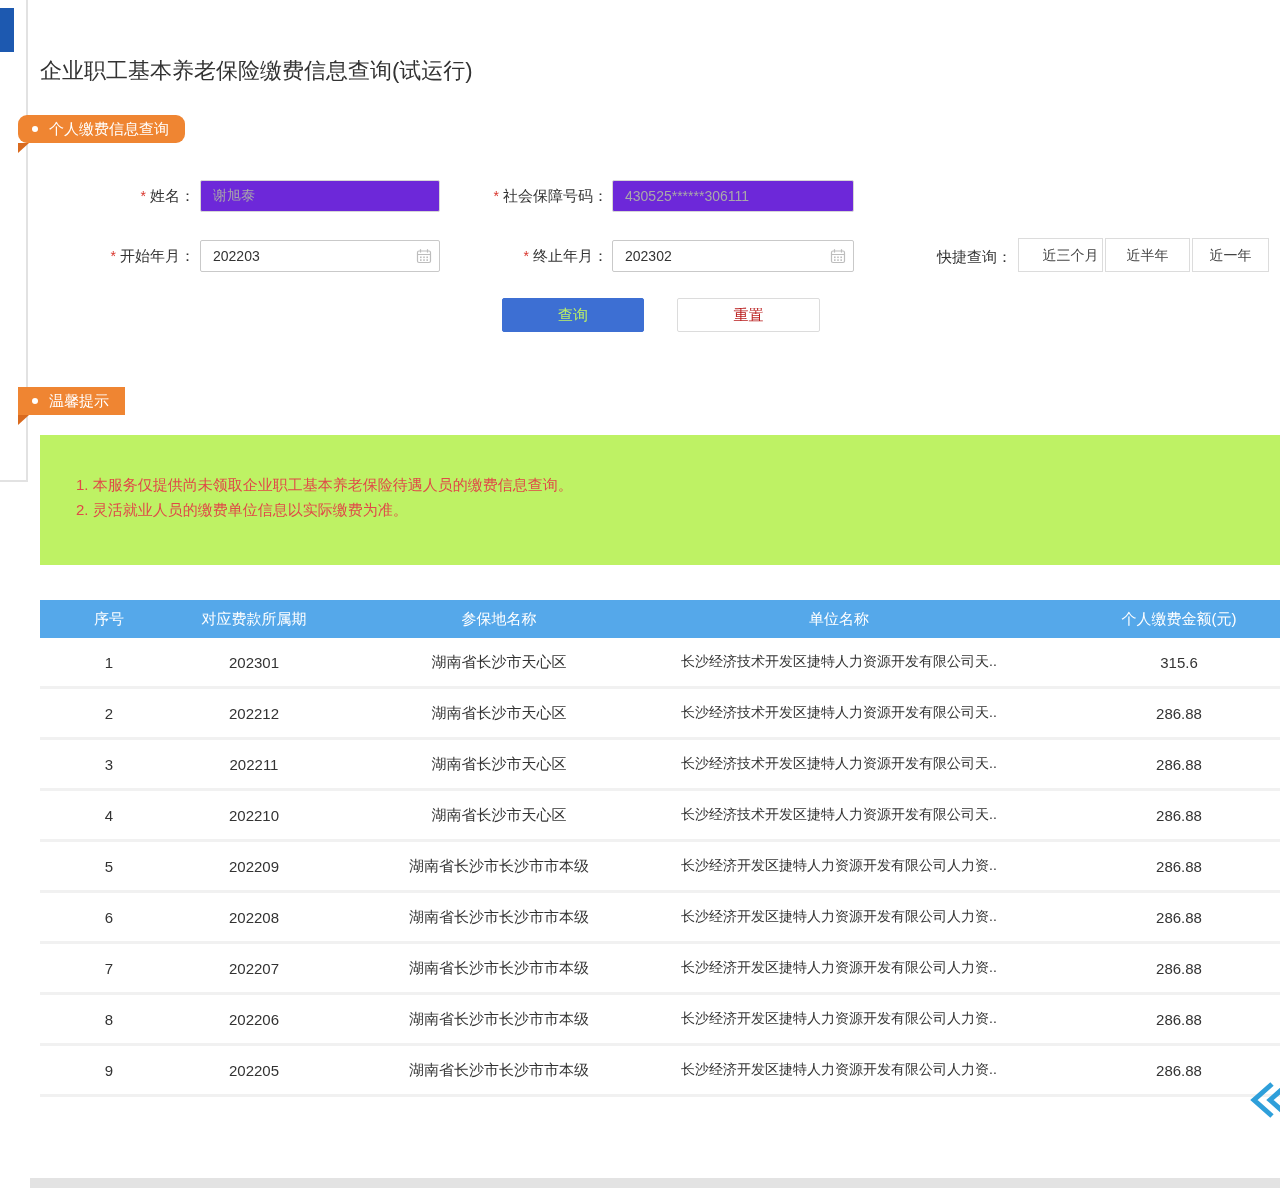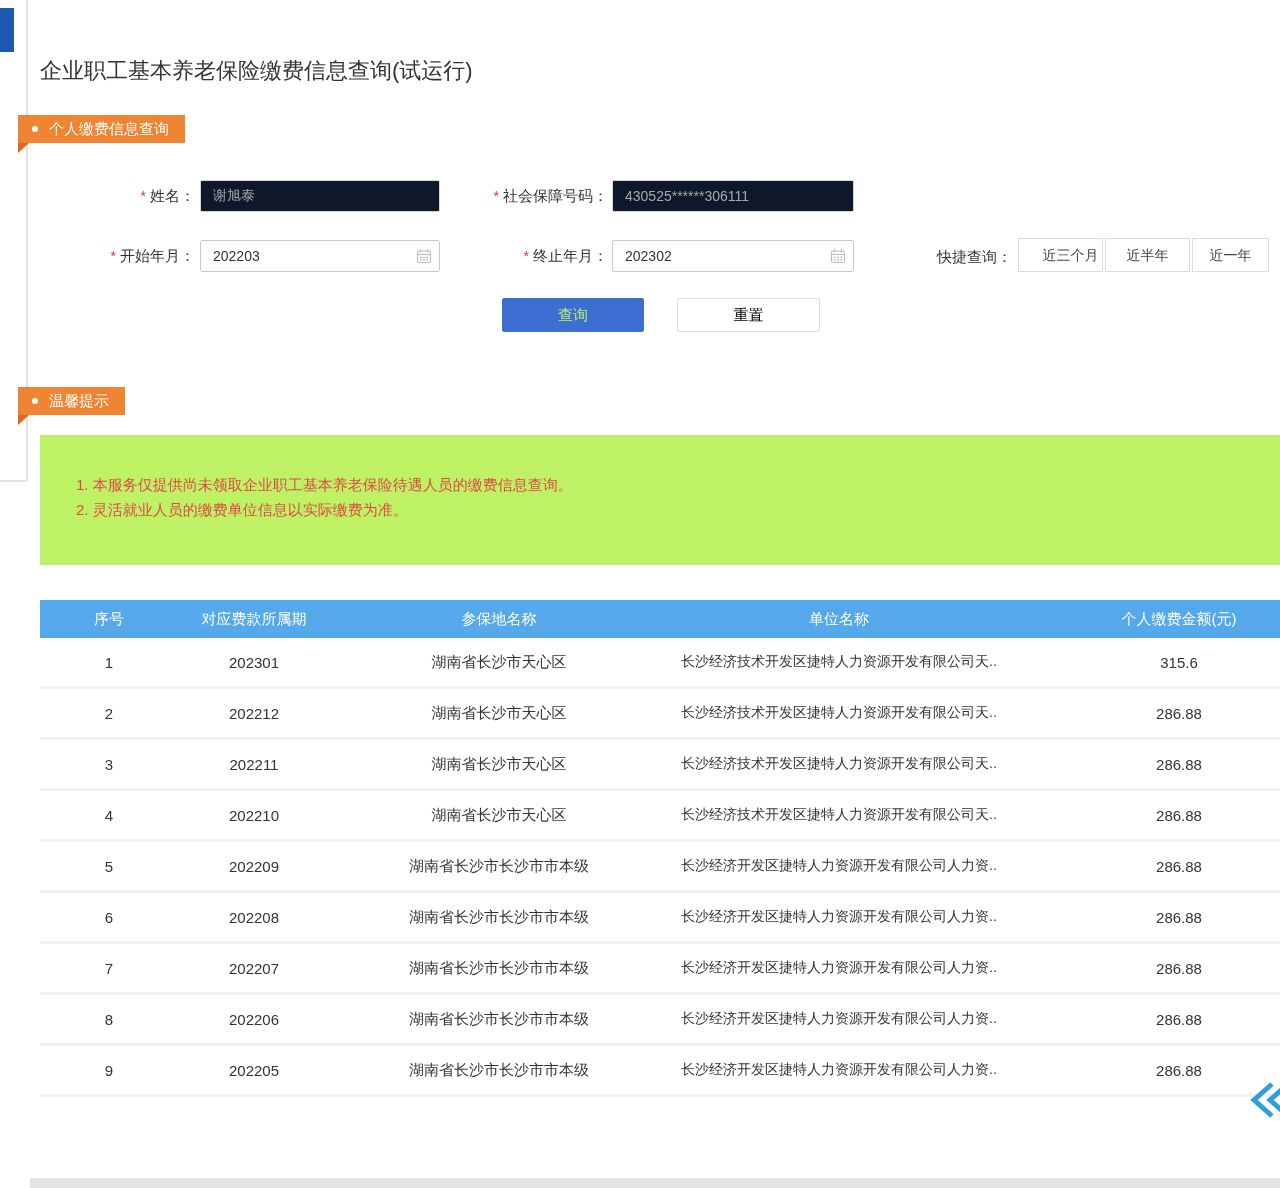--- a/index.html
+++ b/index.html
@@ -16,44 +16,44 @@
   .bottom-strip{position:absolute;left:30px;top:1178px;width:1250px;height:10px;background:#e3e3e3;}
   
   .page-title{position:absolute;left:40px;top:56px;width:1240px;
     font-size:22px;font-weight:500;color:#333;}
   
   .ribbon{position:absolute;left:18px;height:28px;background:#ef8532;color:#fff;
     display:flex;align-items:center;gap:11px;padding:0 16px 0 14px;font-size:15px;z-index:3;}
   .ribbon .dot{width:6px;height:6px;border-radius:50%;background:#fff;display:inline-block;}
   .ribbon::after{content:"";position:absolute;left:0;top:100%;width:0;height:0;
     border-top:10px solid #d96a1e;border-right:11px solid transparent;}
-  .ribbon.r1{top:115px;}
+  .ribbon.r1{top:115px;border-radius:9px;}
   .ribbon.r2{top:387px;}
   
   .form-label{position:absolute;height:32px;line-height:32px;font-size:15px;color:#333;
     text-align:right;white-space:nowrap;}
   .req{color:#d9342b;margin-right:4px;font-size:14px;}
   .input-wrap{position:absolute;height:32px;}
   .input-wrap input{
     width:100%;height:100%;box-sizing:border-box;border:1px solid #c9c9c9;border-radius:2px;
     font-size:14px;padding:0 30px 0 12px;color:#333;background:#fff;outline:none;
     font-family:"Liberation Sans",sans-serif;}
-  .input-wrap.gray input{background:#0f172a;border-color:#d6d6d6;color:#a9a9a9;padding-right:12px;}
+  .input-wrap.gray input{background:#6d28d9;border-color:#d6d6d6;color:#a9a9a9;padding-right:12px;}
   .cal-icon{position:absolute;right:8px;top:8px;width:16px;height:16px;pointer-events:auto;cursor:pointer;}
   .quick-label{position:absolute;left:928px;top:240px;width:84px;height:34px;line-height:34px;
     font-size:15px;text-align:right;white-space:nowrap;}
   .quick-group{position:absolute;left:1018px;top:238px;display:flex;gap:2px;}
   .quick-btn{height:34px;line-height:32px;box-sizing:border-box;border:1px solid #dcdcdc;
     background:#fff;font-size:14px;color:#444;text-align:center;cursor:pointer;
     font-family:"Liberation Sans",sans-serif;padding:0;}
   .quick-btn.q0{width:85px;padding-left:20px;} .quick-btn.q1{width:85px;} .quick-btn.q2{width:77px;}
   .btn{position:absolute;top:298px;height:34px;border-radius:2px;font-size:15px;cursor:pointer;
     font-family:"Liberation Sans",sans-serif;}
   .btn-query{left:502px;width:142px;background:#3d6fd3;border:1px solid #3d6fd3;color:#bef264;}
-  .btn-reset{left:677px;width:143px;background:#fff;border:1px solid #dcdcdc;color:#000000;}
+  .btn-reset{left:677px;width:143px;background:#fff;border:1px solid #dcdcdc;color:#b91c1c;}
   
   .notice{position:absolute;left:40px;top:435px;width:1240px;height:130px;background:#bef264;
     box-sizing:border-box;padding:37px 20px 0 36px;}
   .notice div{color:#e04848;font-size:15px;line-height:25px;}
   
   .table{position:absolute;left:40px;top:600px;width:1240px;}
   .thead,.trow{display:grid;grid-template-columns:70px 220px 270px 410px 270px;padding-left:34px;}
   .thead{background:#55a8ea;height:38px;}
   .thead .th{color:#fff;font-size:15px;display:flex;align-items:center;justify-content:center;
     white-space:nowrap;overflow:hidden;}

